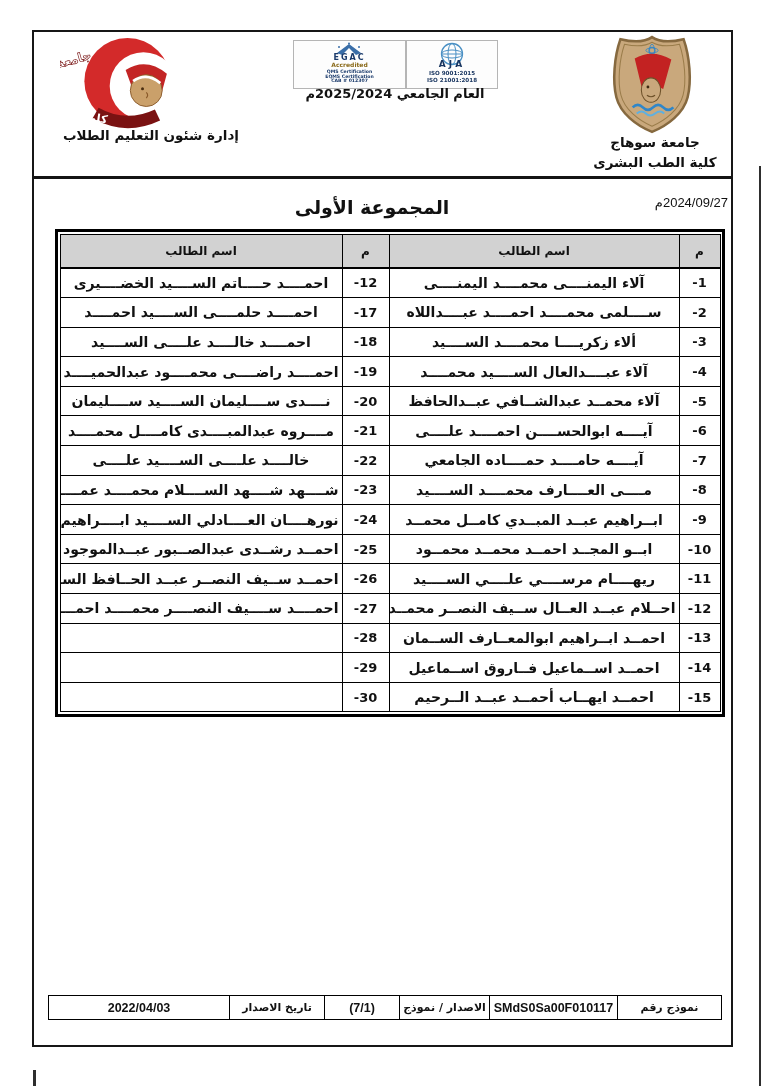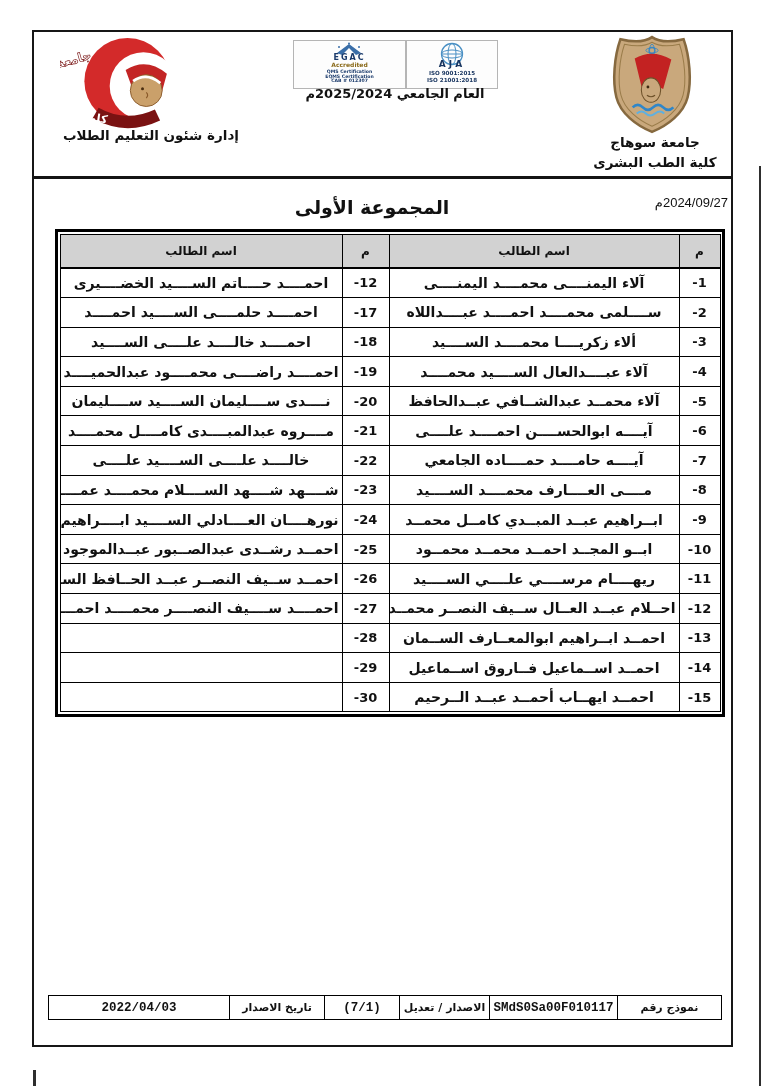--- a/index.html
+++ b/index.html
@@ -31,21 +31,21 @@
     border:1px solid #000;height:28.6px;font-weight:bold;font-size:14px;
     text-align:center;vertical-align:middle;white-space:nowrap;overflow:hidden;padding:0 3px;
   }
   table.main td.num-cell{font-size:13px;direction:ltr;}
   
   table.footer{left:48px;top:995px;width:674px;position:absolute;border-collapse:collapse;direction:rtl;table-layout:fixed;}
   table.footer td{
     border:1.4px solid #000;height:21px;text-align:center;vertical-align:middle;
     font-weight:bold;font-size:11px;white-space:nowrap;overflow:hidden;
   }
-  table.footer td.latin{font-family:Liberation Mono, monospace;font-size:12.5px;direction:ltr;margin-top:36px;}
+  table.footer td.latin{font-family:Liberation Sans, sans-serif;font-size:12.5px;direction:ltr;margin-top:36px;}
   
   .vline-artifact{left:759px;top:166px;width:2px;height:920px;background:#2e2e2e;}
   .tick-artifact{left:33px;top:1070px;width:2.5px;height:16px;background:#2e2e2e;}
 </style>
 </head>
 <body>
 
 <div class="abs page-frame"></div>
 
 <div class="abs logo-crescent">
@@ -236,21 +236,21 @@
       <col style="width:128px">
       <col style="width:90px">
       <col style="width:75px">
       <col style="width:95px">
       <col>
   </colgroup>
   <tbody>
     <tr>
       <td>نموذج رقم</td>
       <td class="latin">SMdS0Sa00F010117</td>
-      <td>الاصدار / تعديل</td>
+      <td>الاصدار / نموذج</td>
       <td class="latin">(7/1)</td>
       <td>تاريخ الاصدار</td>
       <td class="latin">2022/04/03</td>
     </tr>
   </tbody>
 </table>
 
 <div class="abs vline-artifact"></div>
 <div class="abs tick-artifact"></div>
 

